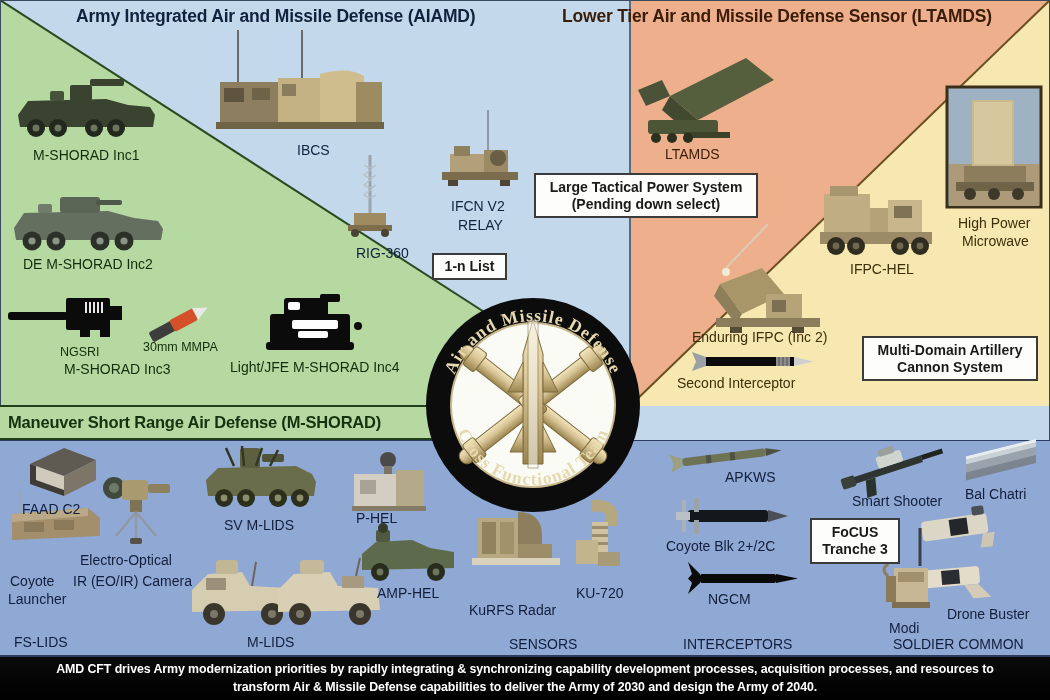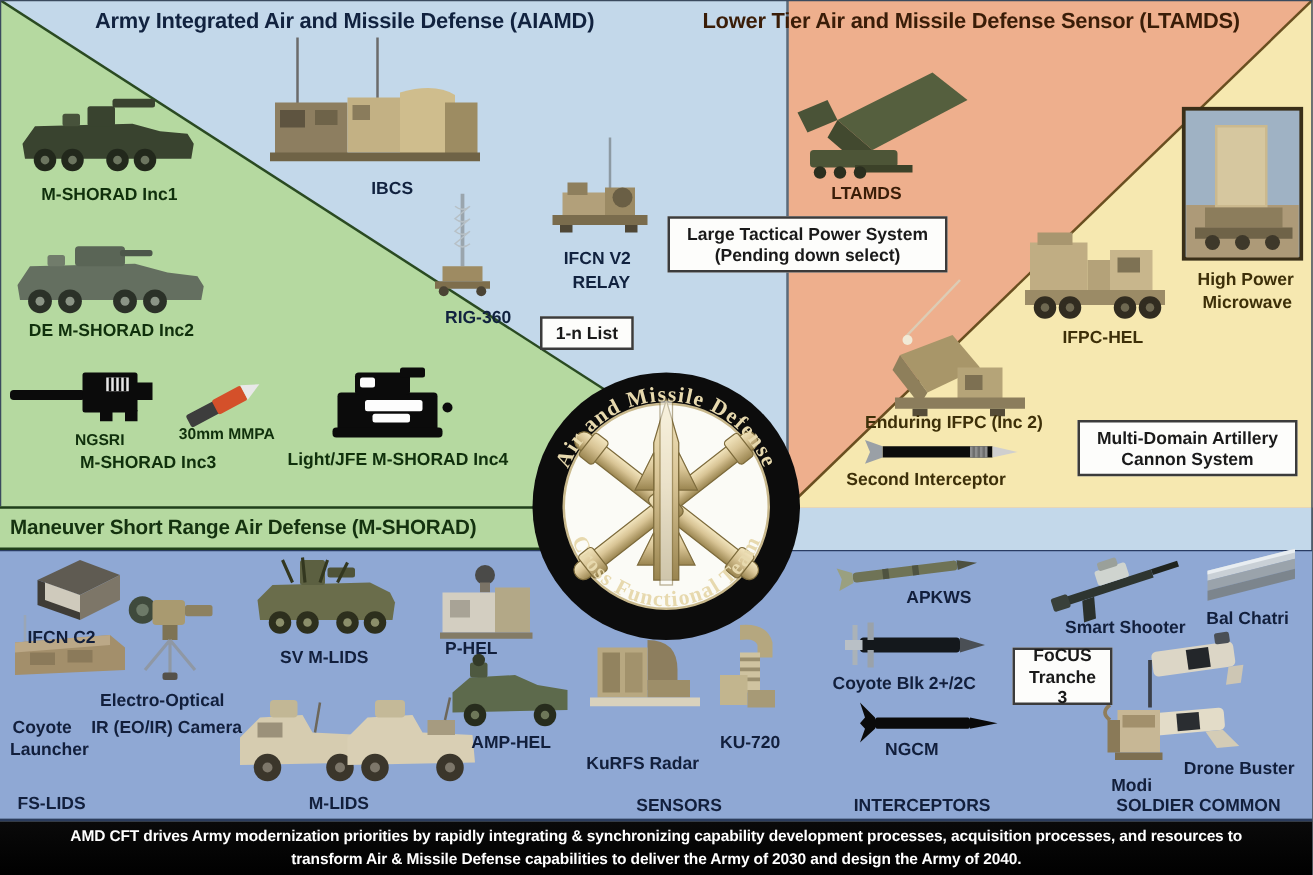--- a/index.html
+++ b/index.html
@@ -79,21 +79,21 @@
   }
   #title-ltamds {
     left: 562px; top: 6px;
     font-size: 17.5px;
     color: #3a1d08;
   }
 
   
   .lbl {
     position: absolute;
-    font-weight: bold;
+    font-weight: normal;
     white-space: nowrap;
     line-height: 1.12;
   }
   .lbl.green { color: #10300c; font-size: 14px; }
   .lbl.sky   { color: #11223f; font-size: 14px; }
   .lbl.or    { color: #3a1d08; font-size: 14px; }
   .lbl.yel   { color: #3d2f08; font-size: 14px; }
   .lbl.blu   { color: #121f3c; font-size: 14px; }
   .lbl.small { font-size: 12.5px; }
 
@@ -665,21 +665,21 @@
   <div class="lbl sky" style="left:458px; top:218px;">RELAY</div>
 
   <div class="lbl or" style="left:665px; top:147px;">LTAMDS</div>
 
   <div class="lbl yel" style="left:958px; top:216px;">High Power</div>
   <div class="lbl yel" style="left:962px; top:234px;">Microwave</div>
   <div class="lbl yel" style="left:850px; top:262px;">IFPC-HEL</div>
   <div class="lbl yel" style="left:692px; top:330px;">Enduring IFPC (Inc 2)</div>
   <div class="lbl yel" style="left:677px; top:376px;">Second Interceptor</div>
 
-  <div class="lbl blu" style="left:22px; top:502px;">IFCN C2</div>
+  <div class="lbl blu" style="left:22px; top:502px;">FAAD C2</div>
   <div class="lbl blu" style="left:80px; top:553px;">Electro-Optical</div>
   <div class="lbl blu" style="left:10px; top:574px;">Coyote</div>
   <div class="lbl blu" style="left:73px; top:574px;">IR (EO/IR) Camera</div>
   <div class="lbl blu" style="left:8px; top:592px;">Launcher</div>
   <div class="lbl blu" style="left:224px; top:518px;">SV M-LIDS</div>
   <div class="lbl blu" style="left:356px; top:511px;">P-HEL</div>
   <div class="lbl blu" style="left:377px; top:586px;">AMP-HEL</div>
   <div class="lbl blu" style="left:469px; top:574px;margin-top:29px;">KuRFS Radar</div>
   <div class="lbl blu" style="left:576px; top:586px;">KU-720</div>
   <div class="lbl blu" style="left:700px; top:470px;margin-left:25px;">APKWS</div>
@@ -697,21 +697,21 @@
   <div class="lbl blu" style="left:893px; top:637px;">SOLDIER COMMON</div>
 
   <div class="callout" style="left:534px; top:173px; width:224px; height:45px; font-size:14px; white-space:pre-line;">Large Tactical Power System
 (Pending down select)</div>
 
   <div class="callout" style="left:432px; top:253px; width:75px; height:27px; font-size:14px;">1-n List</div>
 
   <div class="callout" style="left:862px; top:336px; width:176px; height:45px; font-size:14px; white-space:pre-line;">Multi-Domain Artillery
 Cannon System</div>
 
-  <div class="callout" style="left:810px; top:518px; width:80px; height:46px; font-size:14px; white-space:pre-line;">FoCUS
+  <div class="callout" style="left:810px; top:518px; width:90px; height:46px; font-size:14px; white-space:pre-line;">FoCUS
 Tranche 3</div>
 
   <div id="seal">
     <svg width="218" height="218" viewBox="0 0 218 218">
       <defs>
         <path id="arcTop" d="M 25 109 A 84 84 0 0 1 193 109"></path>
         <path id="arcBot" d="M 29 109 A 80 80 0 0 0 189 109"></path>
         <linearGradient id="gold" x1="0" y1="0" x2="0" y2="1">
           <stop offset="0%" stop-color="#f3e6bf"></stop>
           <stop offset="45%" stop-color="#d8c495"></stop>

